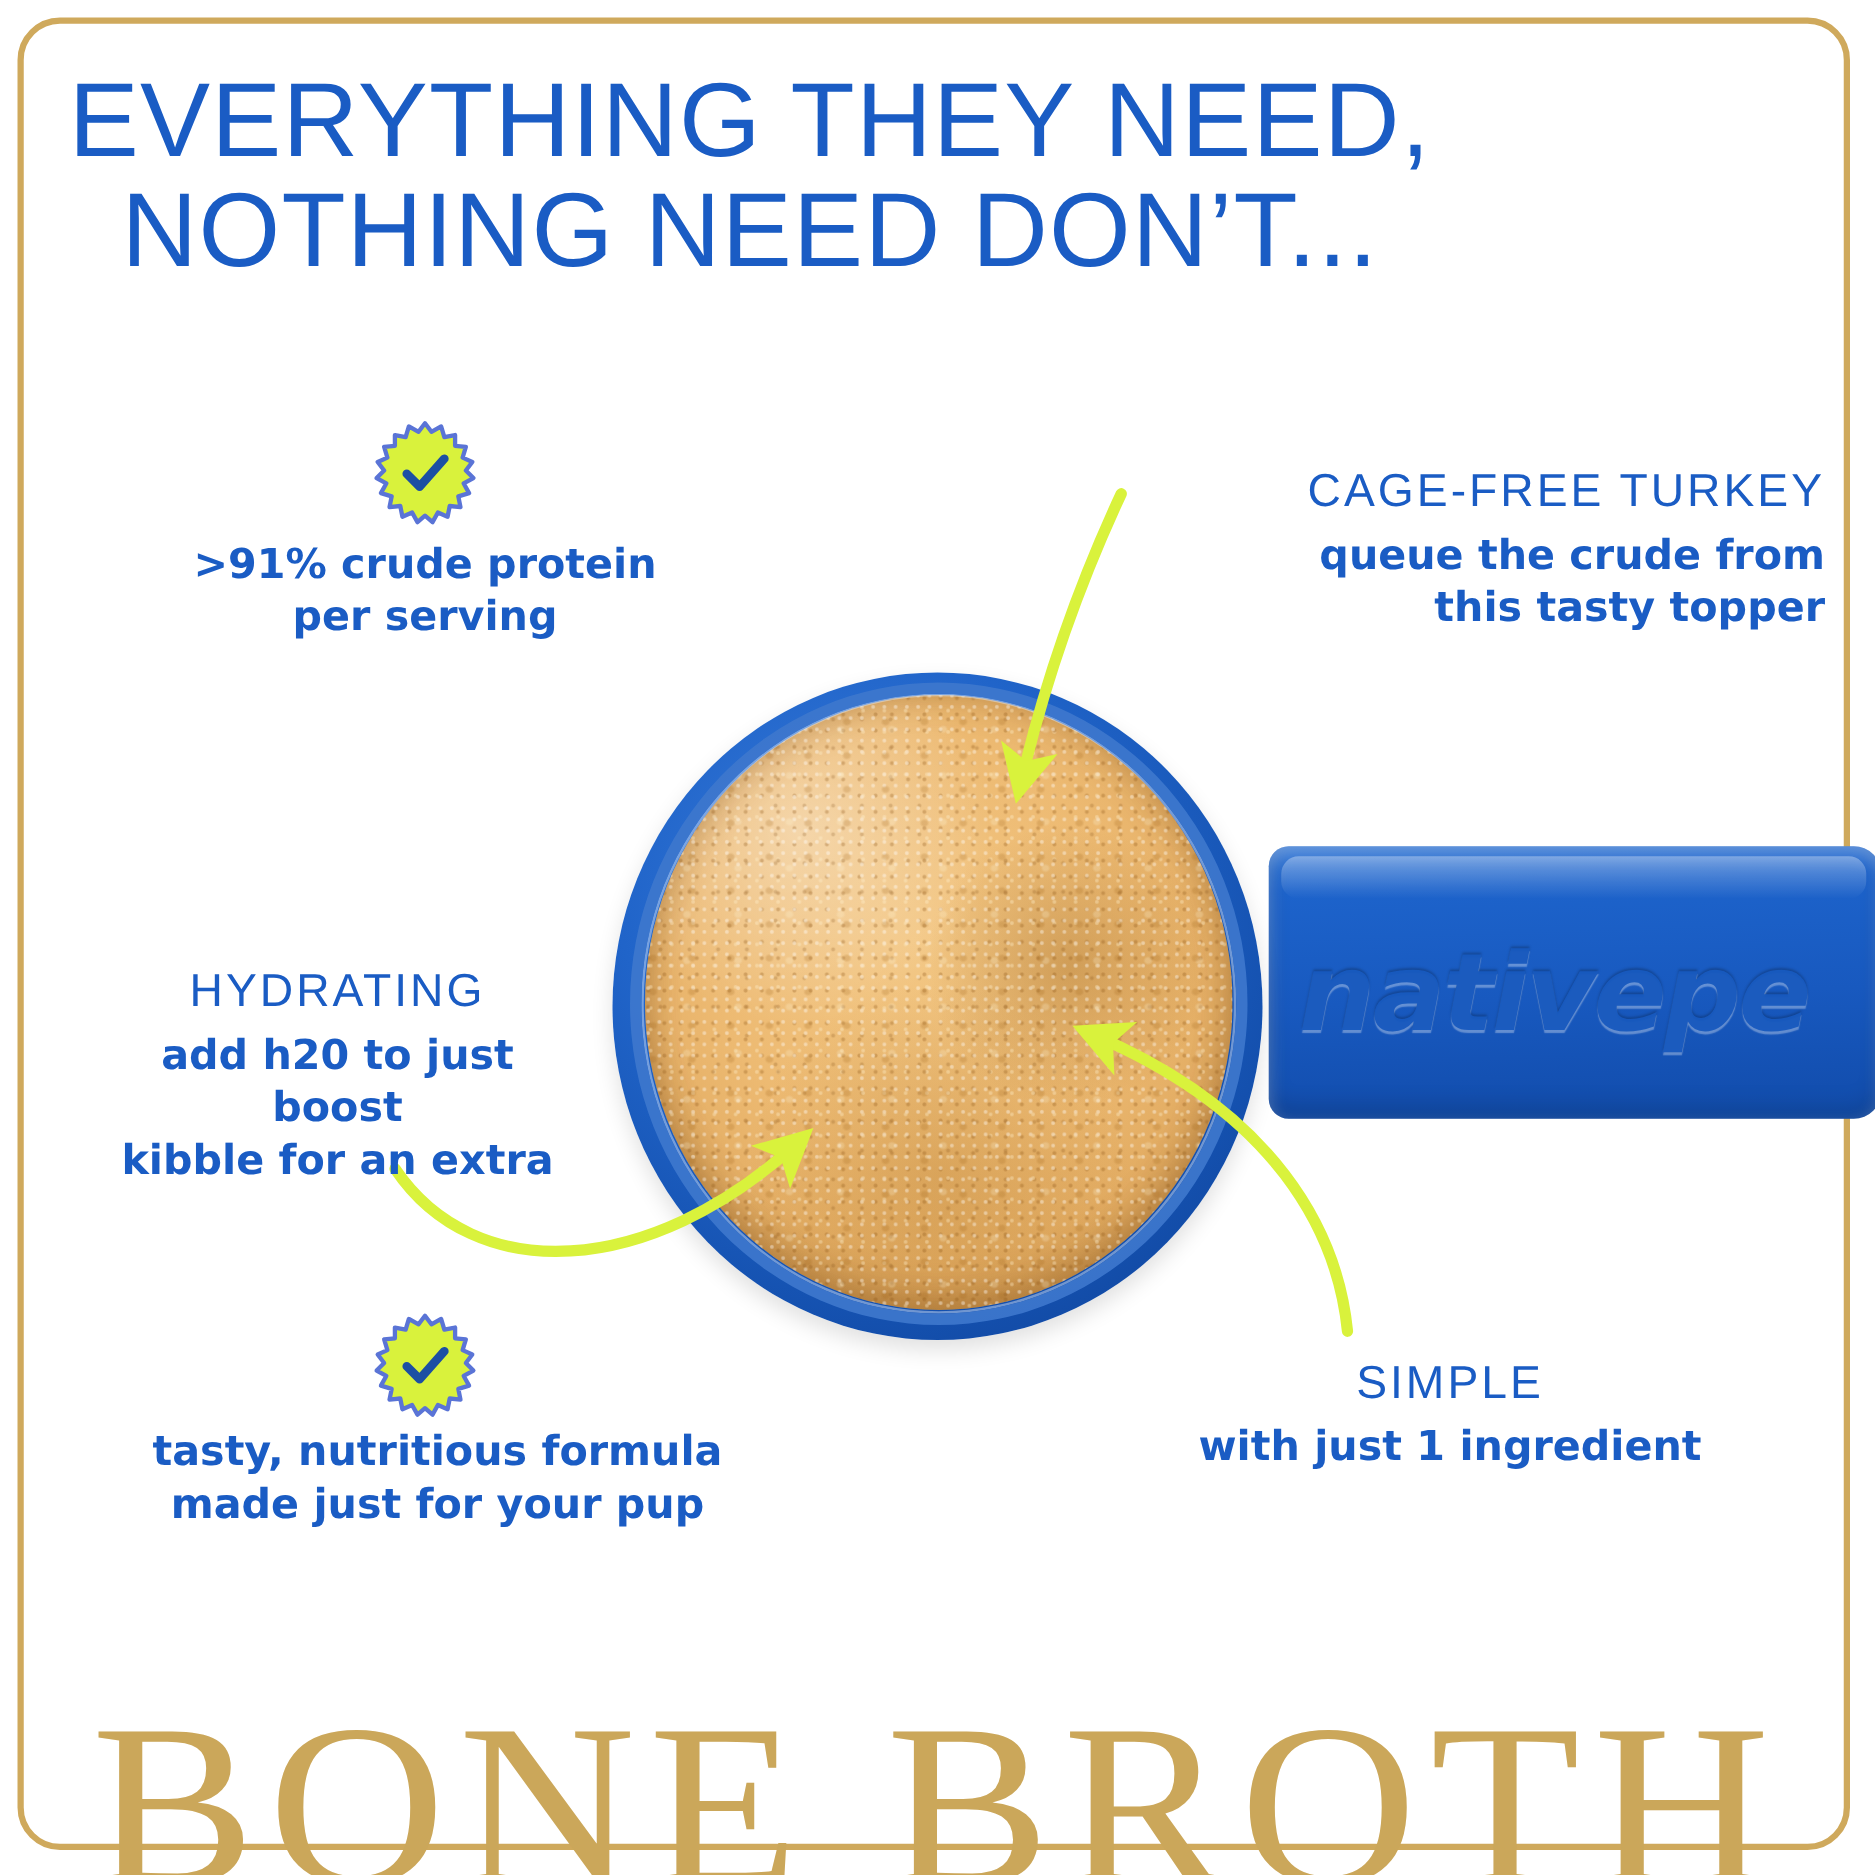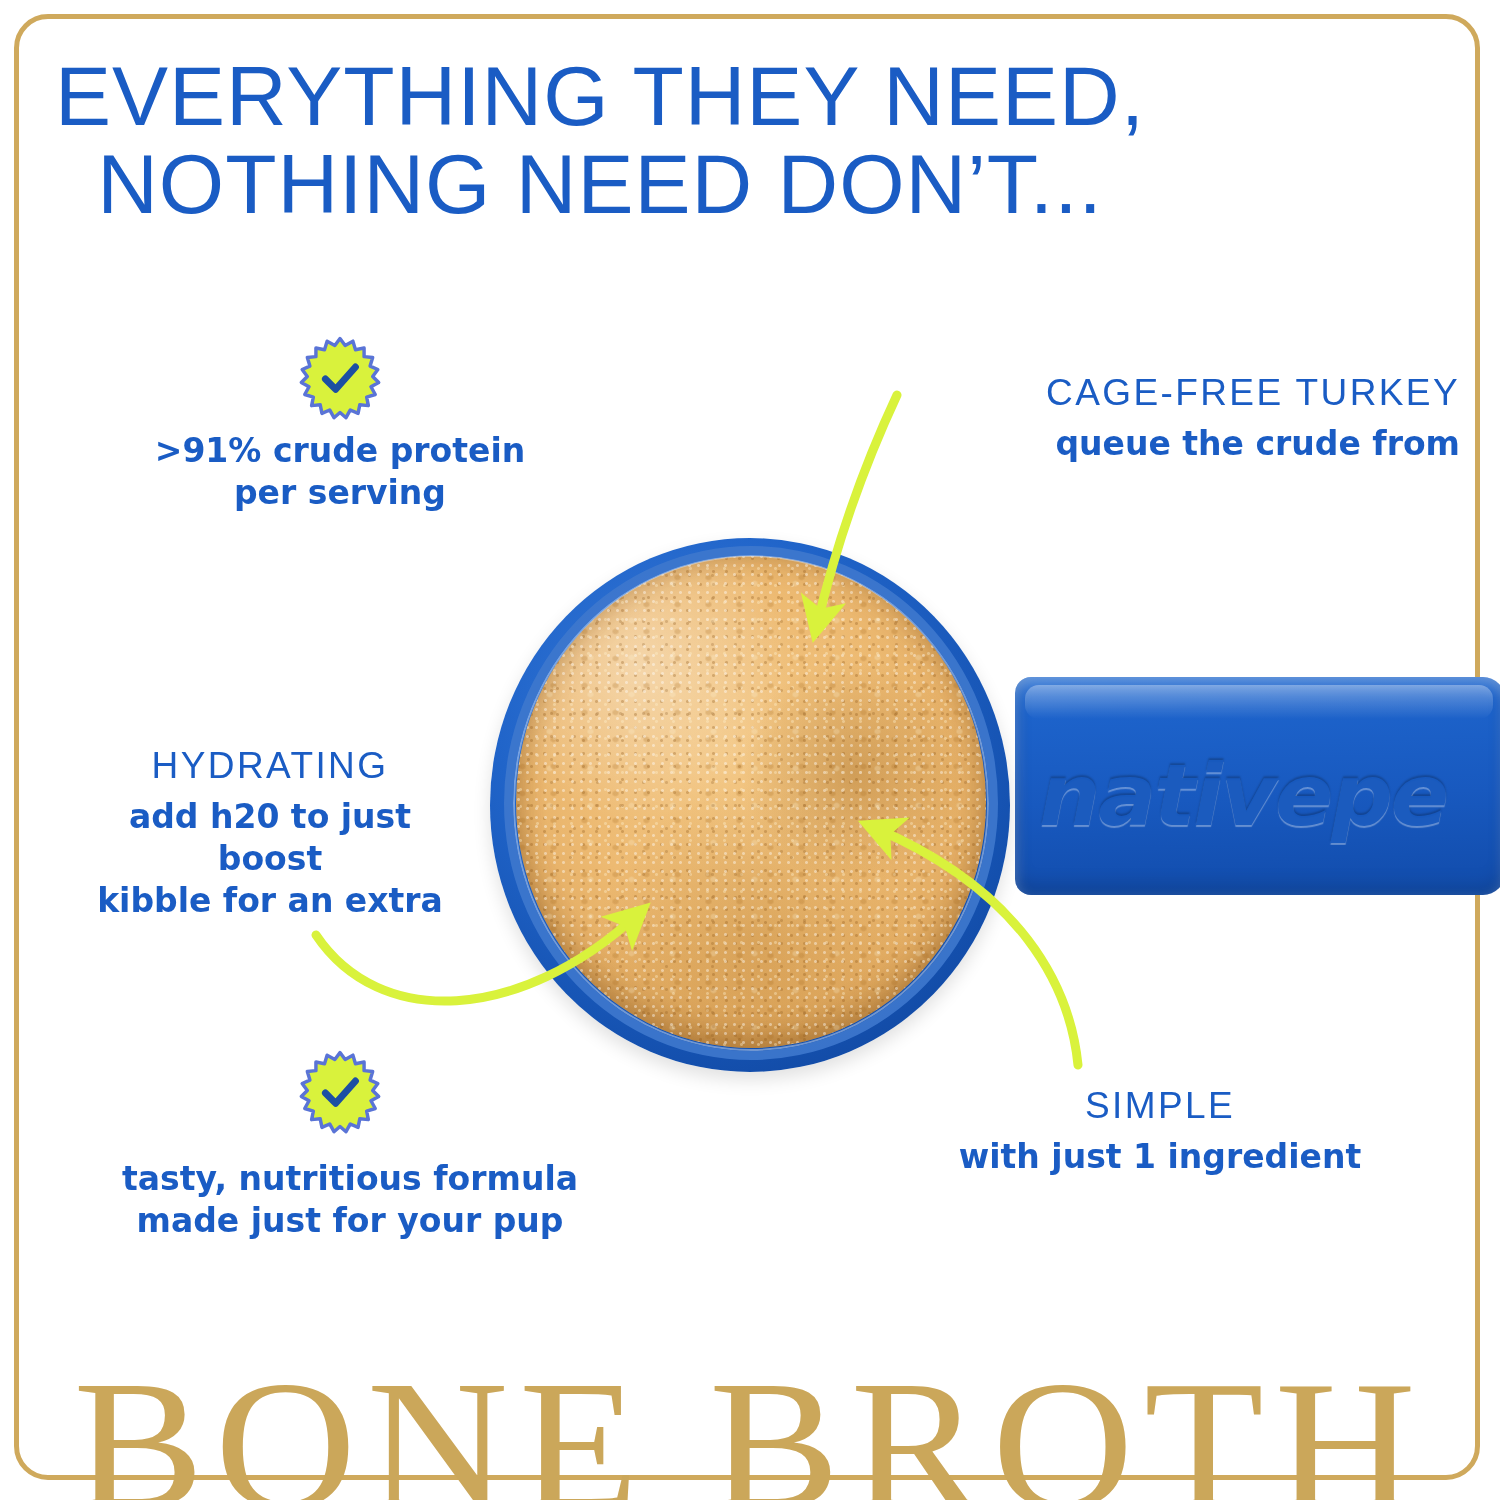--- a/index.html
+++ b/index.html
@@ -69,22 +69,22 @@
     font-family: "DejaVu Sans", sans-serif;
     font-weight: bold;
     font-size: 33px;
     line-height: 1.28;
     color: #1a5cc4;
   }
 
   
   #callout-protein      { left: 120px;  top: 430px;  width: 440px; }
   #callout-turkey       { left: 900px;  top: 372px;  width: 560px; text-align: right; }
-  #callout-hydrating    { left: 60px;   top: 745px;  width: 420px; }
-  #callout-tasty        { left: 90px;   top: 1140px; width: 520px; margin-top: 18px; }
+  #callout-hydrating    { left: 60px;   top: 772px;  width: 420px; }
+  #callout-tasty        { left: 90px;   top: 1140px; width: 520px; }
   #callout-simple       { left: 950px;  top: 1085px; width: 420px; }
 
   
   .badge { position: absolute; width: 86px; height: 86px; }
   #badge-protein { left: 297px; top: 336px; }
   #badge-tasty   { left: 297px; top: 1050px; }
 
   
   #scoop { position: absolute; left: 470px; top: 520px; width: 1030px; height: 570px; }
 
@@ -282,20 +282,21 @@
   </div>
 
   <div class="callout" id="callout-protein">
     <div class="co-body-only">&gt;91% crude protein</div>
     <div class="co-body-only">per serving</div>
   </div>
 
   <div class="callout" id="callout-turkey">
     <div class="co-title">CAGE-FREE TURKEY</div>
     <div class="co-body">queue the crude from</div>
+    <div class="co-body-only">this tasty topper</div>
   </div>
 
   <div class="callout" id="callout-hydrating">
     <div class="co-title">HYDRATING</div>
     <div class="co-body">add h20 to just</div>
     <div class="co-body-only">boost</div>
     <div class="co-body-only">kibble for an extra</div>
   </div>
 
   <div class="callout" id="callout-tasty">

